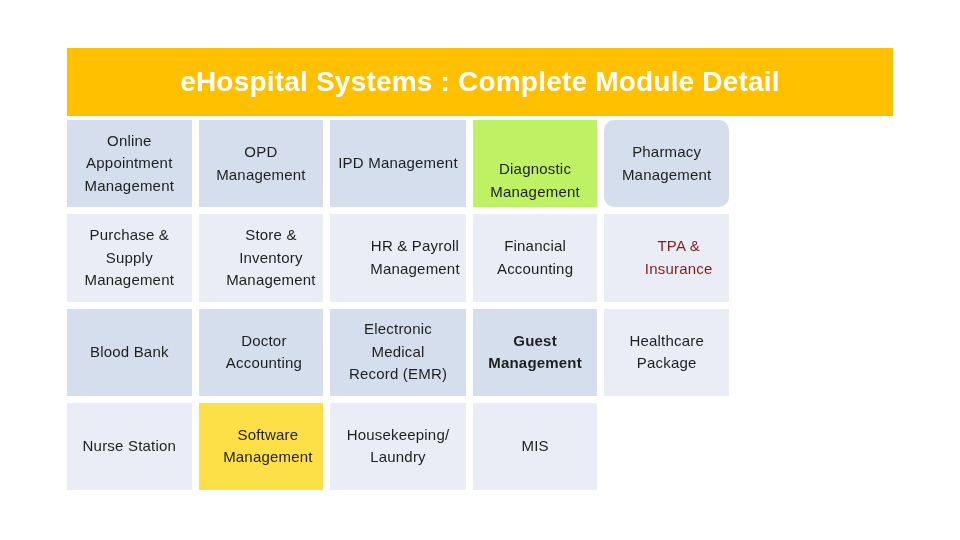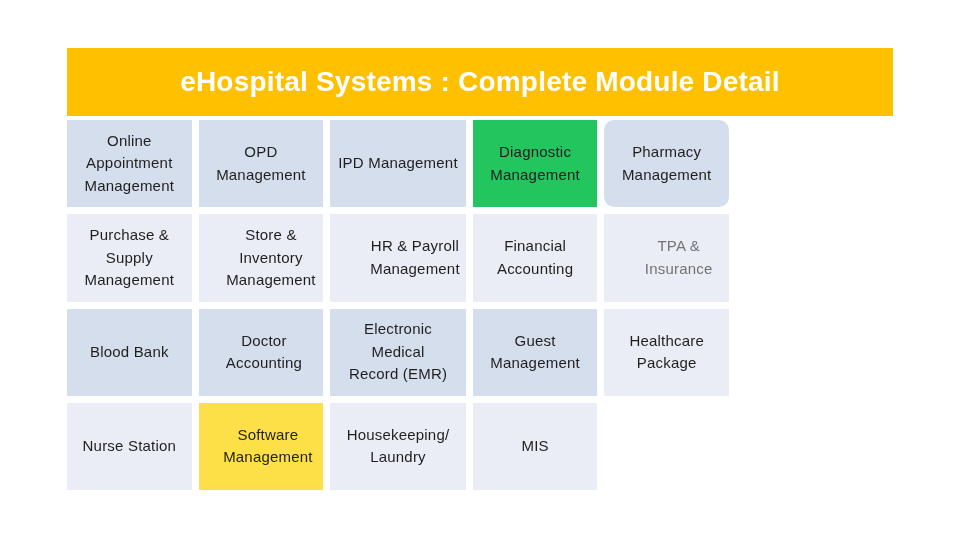--- a/index.html
+++ b/index.html
@@ -74,21 +74,21 @@
       <div class="module-cell" style="background: rgb(213, 222, 237);">
         <span class="module-label" style="color: rgb(31, 31, 31);">Online Appointment
 Management</span>
       </div>
       <div class="module-cell" style="background: rgb(213, 222, 237);">
         <span class="module-label" style="color: rgb(31, 31, 31);">OPD Management</span>
       </div>
       <div class="module-cell" style="background: rgb(213, 222, 237);">
         <span class="module-label" style="color: rgb(31, 31, 31);">IPD Management</span>
       </div>
-      <div class="module-cell" style="background: #22c55e;">
+      <div class="module-cell" style="background: #bef264; align-items: flex-end;">
         <span class="module-label" style="color: rgb(31, 31, 31);">Diagnostic
 Management</span>
       </div>
       <div class="module-cell" style="background: rgb(213, 222, 237); border-radius: 10px;">
         <span class="module-label" style="color: rgb(31, 31, 31);">Pharmacy
 Management</span>
       </div>
       <div class="module-cell" style="background: rgb(234, 237, 245);">
         <span class="module-label" style="color: rgb(31, 31, 31);">Purchase &amp; Supply
 Management</span>
@@ -98,34 +98,34 @@
 Management</span>
       </div>
       <div class="module-cell" style="background: rgb(234, 237, 245); padding-left: 40px;">
         <span class="module-label" style="color: rgb(31, 31, 31);">HR &amp; Payroll
 Management</span>
       </div>
       <div class="module-cell" style="background: rgb(234, 237, 245);">
         <span class="module-label" style="color: rgb(31, 31, 31);">Financial Accounting</span>
       </div>
       <div class="module-cell" style="background: rgb(234, 237, 245);">
-        <span class="module-label" style="color: #737373; margin-left: 24px;">TPA &amp; Insurance</span>
+        <span class="module-label" style="color: #7f1d1d; margin-left: 24px;">TPA &amp; Insurance</span>
       </div>
       <div class="module-cell" style="background: rgb(213, 222, 237);">
         <span class="module-label" style="color: rgb(31, 31, 31);">Blood Bank</span>
       </div>
       <div class="module-cell" style="background: rgb(213, 222, 237); padding-left: 12px;">
         <span class="module-label" style="color: rgb(31, 31, 31);">Doctor Accounting</span>
       </div>
       <div class="module-cell" style="background: rgb(213, 222, 237);">
         <span class="module-label" style="color: rgb(31, 31, 31);">Electronic Medical
 Record (EMR)</span>
       </div>
       <div class="module-cell" style="background: rgb(213, 222, 237);">
-        <span class="module-label" style="color: rgb(31, 31, 31);">Guest Management</span>
+        <span class="module-label" style="color: rgb(31, 31, 31); font-weight: bold;">Guest Management</span>
       </div>
       <div class="module-cell" style="background: rgb(234, 237, 245);">
         <span class="module-label" style="color: rgb(31, 31, 31);">Healthcare Package</span>
       </div>
       <div class="module-cell" style="background: rgb(234, 237, 245);">
         <span class="module-label" style="color: rgb(31, 31, 31);">Nurse Station</span>
       </div>
       <div class="module-cell" style="background: #fde047; padding-left: 20px;">
         <span class="module-label" style="color: rgb(31, 31, 31);">Software
 Management</span>

